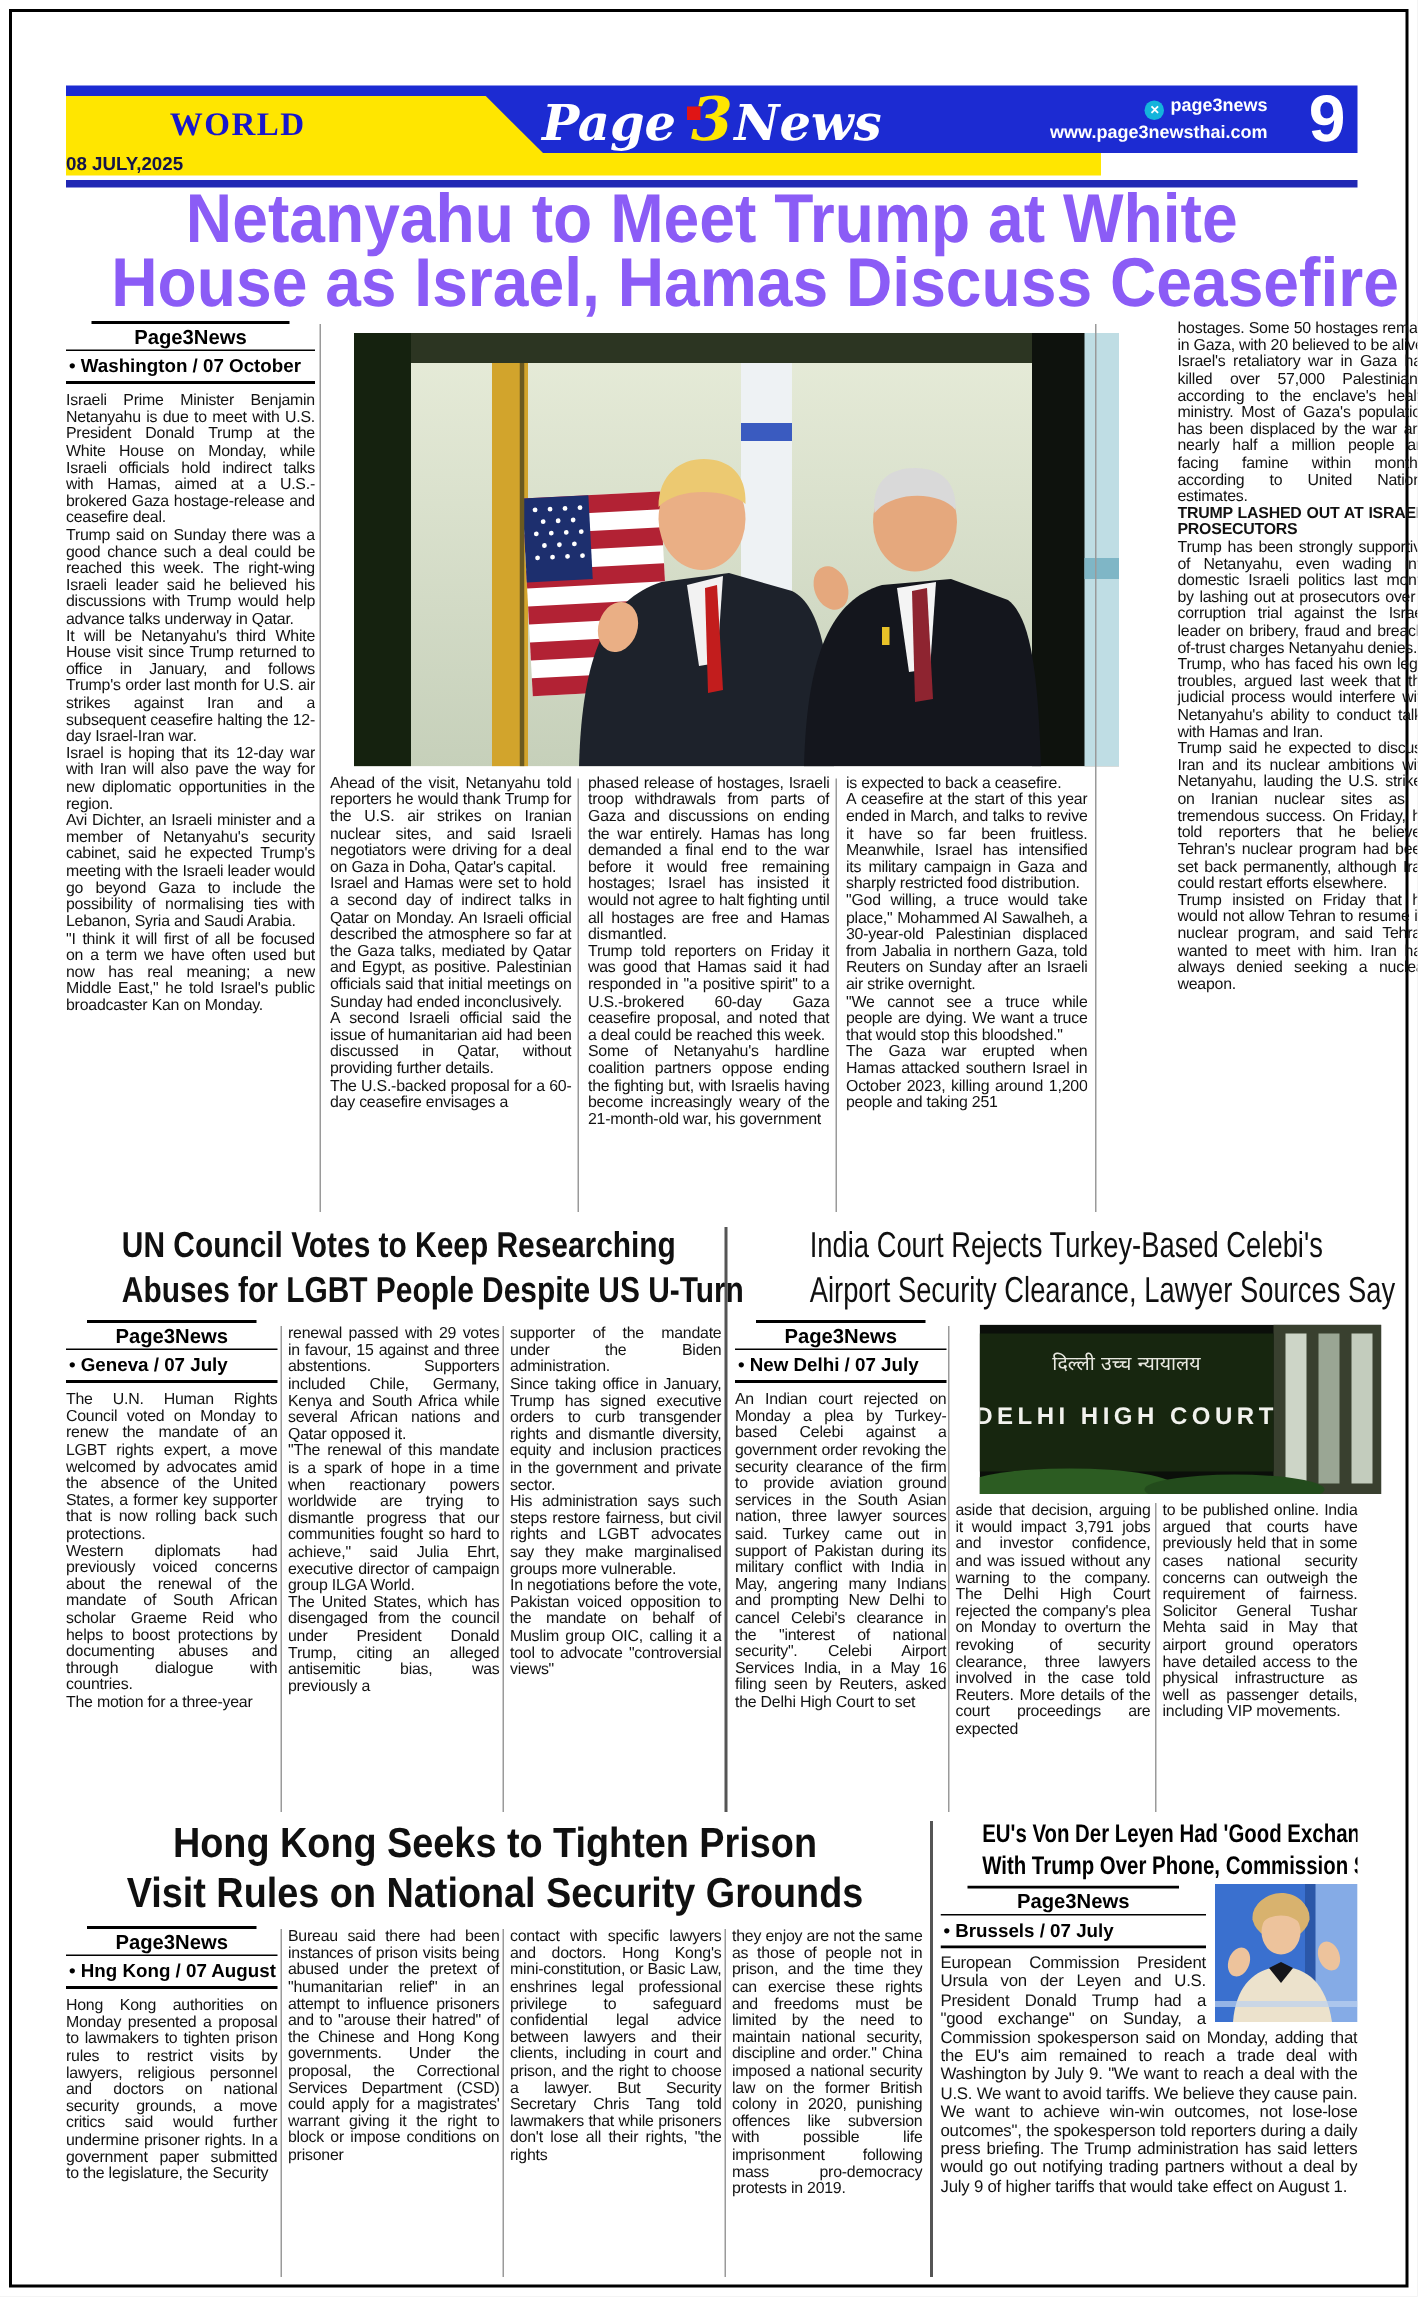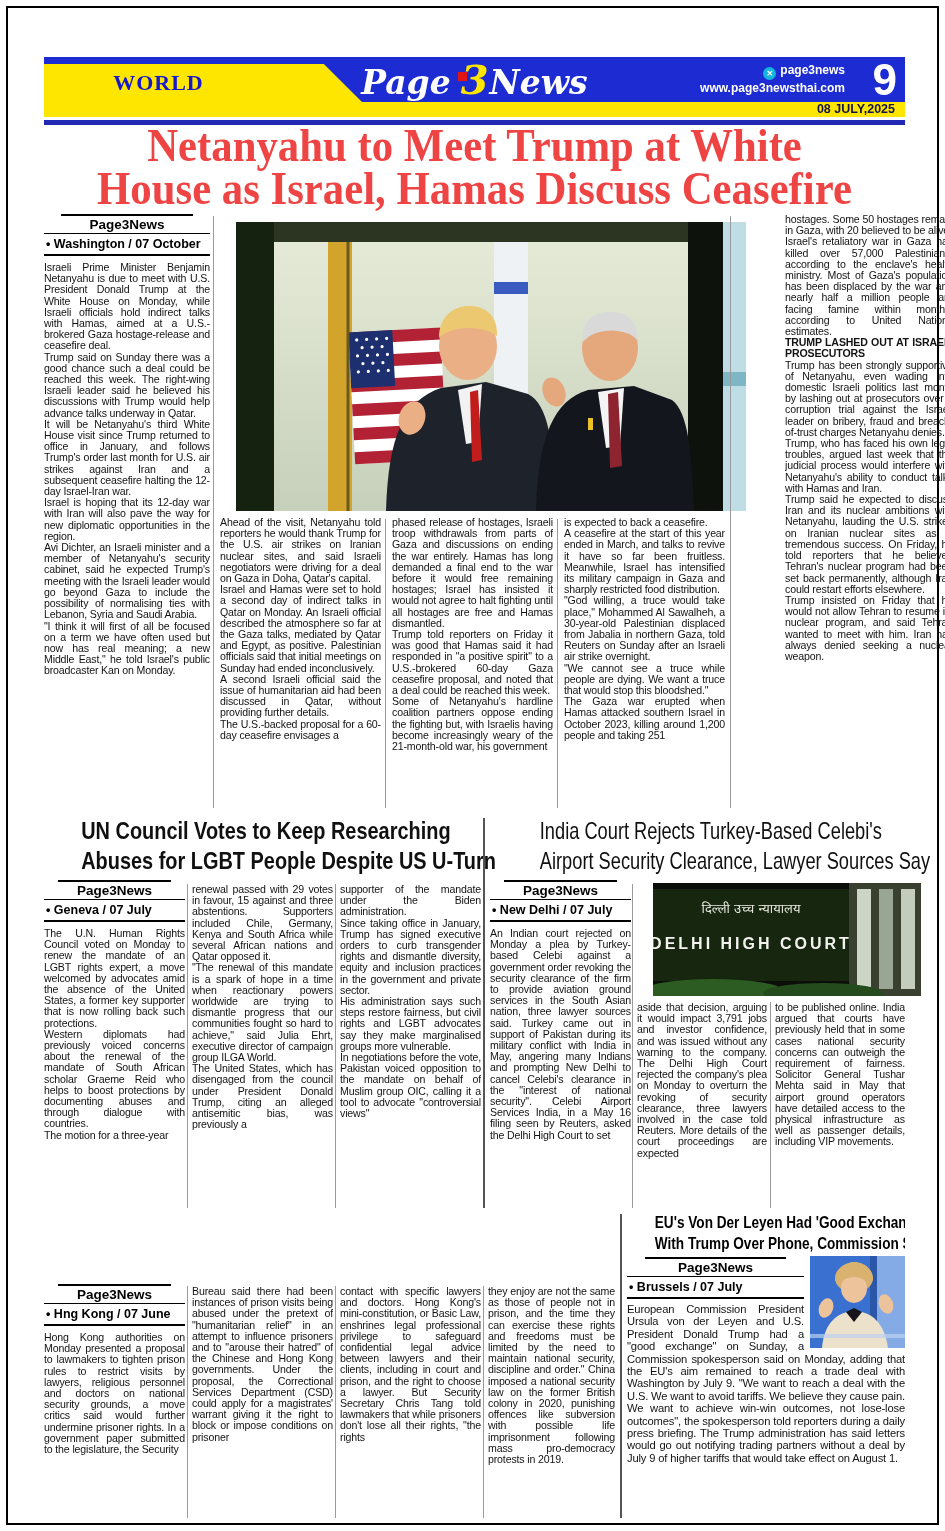--- a/index.html
+++ b/index.html
@@ -17,28 +17,28 @@
             font-family:"DejaVu Serif",serif;font-style:italic;font-weight:bold;line-height:45px;}
   .m-pre,.m-post{font-size:33px;}
   .m-num{font-size:40px;color:#ffe600;padding:0 1px;}
   .m-accent{position:relative;top:-13px;left:7px;width:9px;height:9px;background:#e01515;display:inline-block;}
   .hdr-right{position:absolute;right:60px;top:5px;text-align:right;color:#fff;font-weight:bold;}
   .social-row{font-size:12px;line-height:16px;}
   .social-icon{display:inline-block;width:13px;height:13px;border-radius:50%;background:#14b4dc;color:#fff;
                font-size:8px;line-height:13px;text-align:center;margin-right:4px;vertical-align:-2px;font-style:normal;}
   .website{font-size:12px;line-height:17px;}
   .pageno{position:absolute;right:8px;top:-1px;height:46px;line-height:47px;font-size:44px;font-weight:bold;color:#fff;}
-  .datebar{position:absolute;left:44px;top:102px;width:861px;height:15px;background:#ffe600;
-           text-align:right;font-weight:bold;font-size:12.5px;line-height:15px;color:#14144a;}
+  .datebar{position:absolute;left:44px;top:102px;width:690px;height:15px;background:#ffe600;
+           text-align:left;font-weight:bold;font-size:12.5px;line-height:15px;color:#14144a;}
   .datebar span{margin-right:10px;}
   .navyline{position:absolute;left:44px;top:120px;width:861px;height:5px;background:#2028b4;}
 
   
   .main-hl{position:absolute;left:44px;top:124px;width:861px;margin:0;
-           font-family:Liberation Serif, serif;font-weight:bold;color:#ef4444;}
+           font-family:Liberation Sans, sans-serif;font-weight:bold;color:#8b5cf6;}
   .hl-line{display:block;white-space:nowrap;text-align:center;}
   .mainl{font-size:46px;line-height:43px;transform:scaleX(.93);transform-origin:50% 0;}
   .sec-hl{position:absolute;margin:0;color:#101010;}
   .un-l{font-size:24px;line-height:30px;font-weight:bold;transform:scaleX(.83);transform-origin:50% 0;}
   .india-l{font-size:24px;line-height:30px;font-weight:normal;transform:scaleX(.76);transform-origin:50% 0;}
   .hk-l{font-size:28px;line-height:33px;font-weight:bold;transform:scaleX(.9);transform-origin:50% 0;}
   .eu-l{font-size:17px;line-height:21px;font-weight:bold;transform:scaleX(.8);transform-origin:50% 0;}
 
   
   .byline{position:absolute;}
@@ -251,24 +251,28 @@
       <text x="98" y="66" text-anchor="middle" font-size="16" font-weight="bold" letter-spacing="3" fill="#f2f2ee" font-family="Liberation Sans, sans-serif">DELHI HIGH COURT</text>
       <ellipse cx="60" cy="108" rx="70" ry="12" fill="#2c5c22"></ellipse>
       <ellipse cx="170" cy="110" rx="60" ry="10" fill="#234b1c"></ellipse>
     </svg>
   </div>
   <div class="body-text" style="left:637px;top:1002px;width:130px;height:206px;">aside that decision, arguing it would impact 3,791 jobs and investor confidence, and was issued without any warning to the company. The Delhi High Court rejected the company's plea on Monday to overturn the revoking of security clearance, three lawyers involved in the case told Reuters. More details of the court proceedings are expected</div>
   <div class="body-text" style="left:775px;top:1002px;width:130px;height:206px;">to be published online. India argued that courts have previously held that in some cases national security concerns can outweigh the requirement of fairness. Solicitor General Tushar Mehta said in May that airport ground operators have detailed access to the physical infrastructure as well as passenger details, including VIP movements.</div>
   <i class="vr" style="left:632px;top:884px;height:324px;"></i>
   <i class="vr" style="left:770px;top:1002px;height:206px;"></i>
 
+  <h2 class="sec-hl" style="left:44px;top:1212px;width:572px;">
+    <span class="hl-line hk-l">Hong Kong Seeks to Tighten Prison</span>
+    <span class="hl-line hk-l">Visit Rules on National Security Grounds</span>
+  </h2>
   <div class="byline" style="left:44px;top:1284px;width:141px;">
     <div class="rule-top"></div>
     <div class="brand-line">Page3News</div>
-    <div class="dateline">• Hng Kong / 07 June</div>
+    <div class="dateline">• Hng Kong / 07 August</div>
   </div>
   <div class="body-text" style="left:44px;top:1332px;width:141px;height:186px;">Hong Kong authorities on Monday presented a proposal to lawmakers to tighten prison rules to restrict visits by lawyers, religious personnel and doctors on national security grounds, a move critics said would further undermine prisoner rights. In a government paper submitted to the legislature, the Security</div>
   <div class="body-text" style="left:192px;top:1286px;width:141px;height:232px;">Bureau said there had been instances of prison visits being abused under the pretext of "humanitarian relief" in an attempt to influence prisoners and to "arouse their hatred" of the Chinese and Hong Kong governments. Under the proposal, the Correctional Services Department (CSD) could apply for a magistrates' warrant giving it the right to block or impose conditions on prisoner</div>
   <div class="body-text" style="left:340px;top:1286px;width:141px;height:232px;">contact with specific lawyers and doctors. Hong Kong's mini-constitution, or Basic Law, enshrines legal professional privilege to safeguard confidential legal advice between lawyers and their clients, including in court and prison, and the right to choose a lawyer. But Security Secretary Chris Tang told lawmakers that while prisoners don't lose all their rights, "the rights</div>
   <div class="body-text" style="left:488px;top:1286px;width:127px;height:232px;">they enjoy are not the same as those of people not in prison, and the time they can exercise these rights and freedoms must be limited by the need to maintain national security, discipline and order." China imposed a national security law on the former British colony in 2020, punishing offences like subversion with possible life imprisonment following mass pro-democracy protests in 2019.</div>
   <i class="vr" style="left:187px;top:1286px;height:232px;"></i>
   <i class="vr" style="left:335px;top:1286px;height:232px;"></i>
   <i class="vr" style="left:483px;top:1286px;height:232px;"></i>
   <i class="divider" style="left:620px;top:1214px;height:304px;"></i>
 

